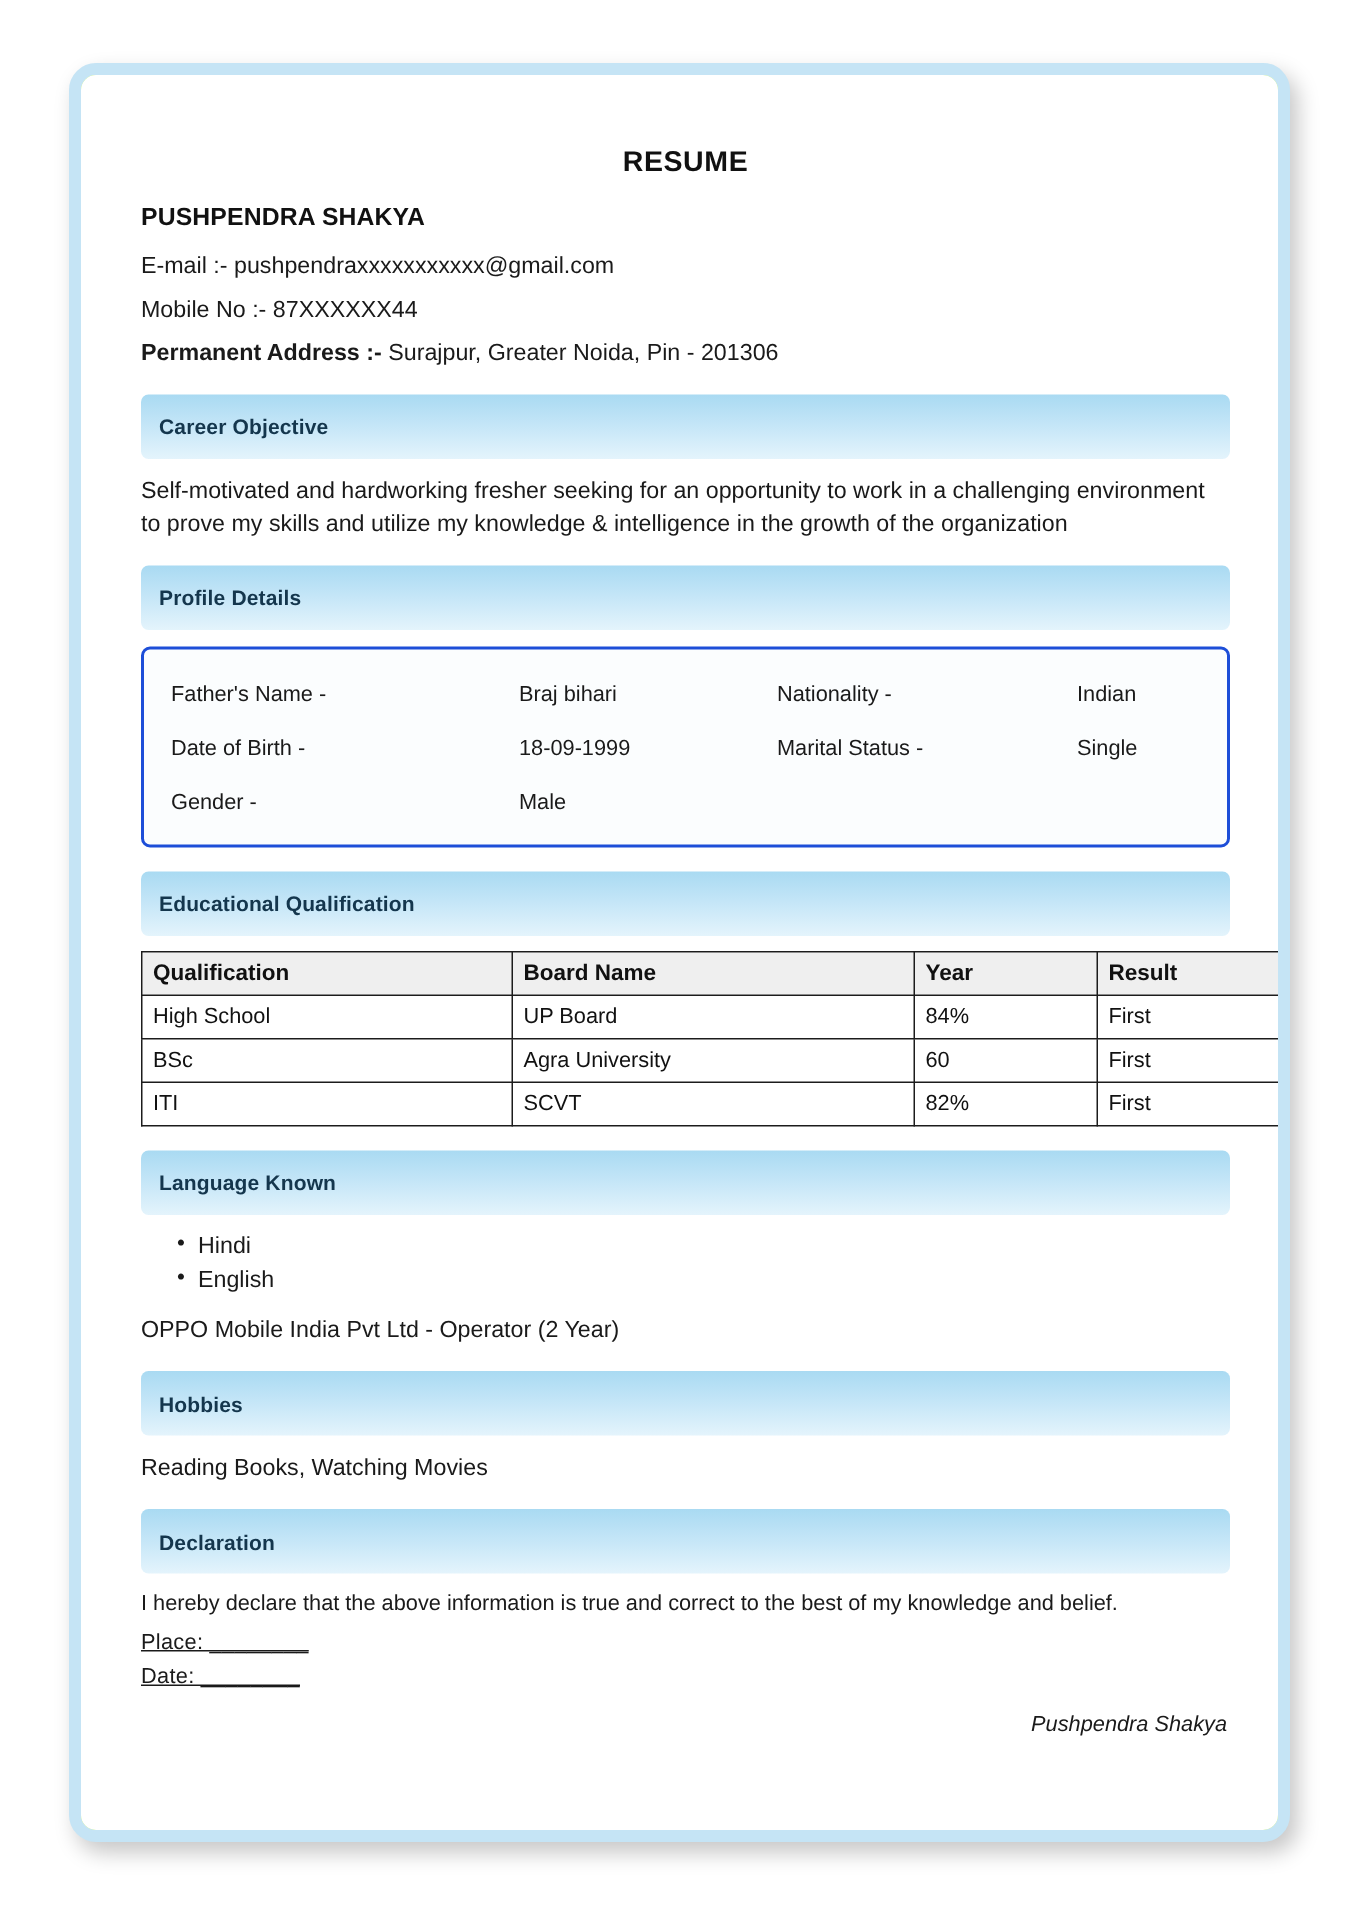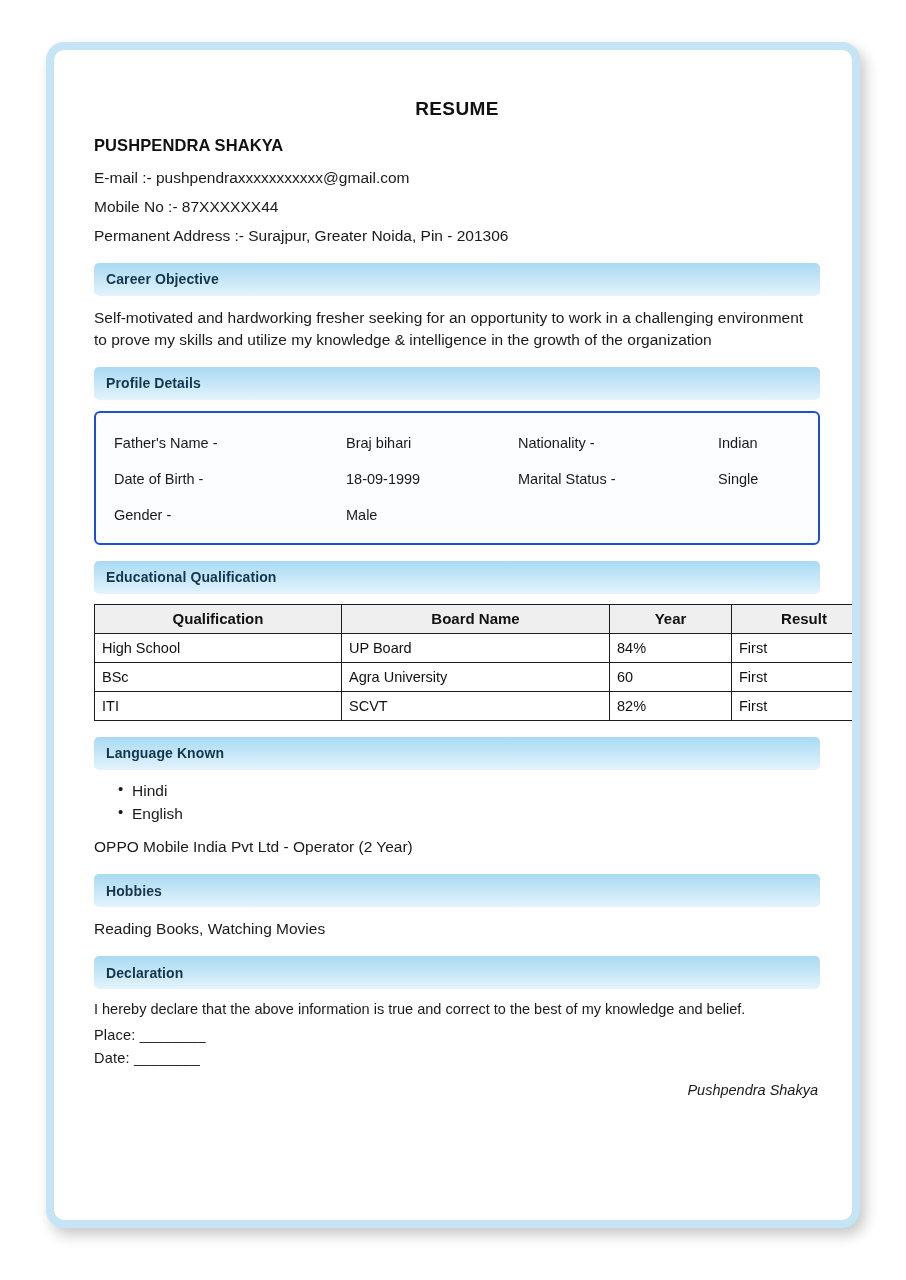--- a/index.html
+++ b/index.html
@@ -63,26 +63,26 @@
     letter-spacing: 0.1px;
   }
 
   .contact-line {
     font-size: 15.5px;
     color: #1a1a1a;
     margin-bottom: 8px;
     line-height: 1.35;
   }
   .contact-line .lbl-bold {
-    font-weight: normal;
+    font-weight: bold;
   }
 
   .section-bar {
     margin-top: 16px;
-    height: 33px;
+    height: 43px;
     border-radius: 5px;
     background: linear-gradient(to bottom, #a9daf2 0%, #c3e5f7 45%, #e4f4fc 100%);
     display: flex;
     align-items: center;
     padding-left: 12px;
     box-sizing: border-box;
   }
   .section-bar .section-title {
     font-size: 14px;
     font-weight: bold;
@@ -131,21 +131,20 @@
     font-size: 14.5px;
     color: #111111;
     height: 20px;
     overflow: hidden;
     white-space: nowrap;
   }
   table.edu th {
     background: #efefef;
     font-weight: bold;
     font-size: 15px;
-    text-align: center;
   }
   .col-q { width: 232px; }
   .col-b { width: 253px; }
   .col-y { width: 107px; }
   .col-r { width: 130px; }
 
   
   ul.lang-list {
     margin: 9px 0 0 0;
     padding-left: 24px;
@@ -171,20 +170,21 @@
     font-size: 14.5px;
     color: #1a1a1a;
     line-height: 1.45;
     margin-top: 10px;
   }
   .blank-line {
     font-size: 14.5px;
     color: #1a1a1a;
     margin-top: 7px;
     letter-spacing: 0.2px;
+    text-decoration: underline;
   }
   .signature {
     margin-top: 16px;
     text-align: right;
     font-size: 14.5px;
     font-style: italic;
     color: #1a1a1a;
     padding-right: 2px;
   }
 

